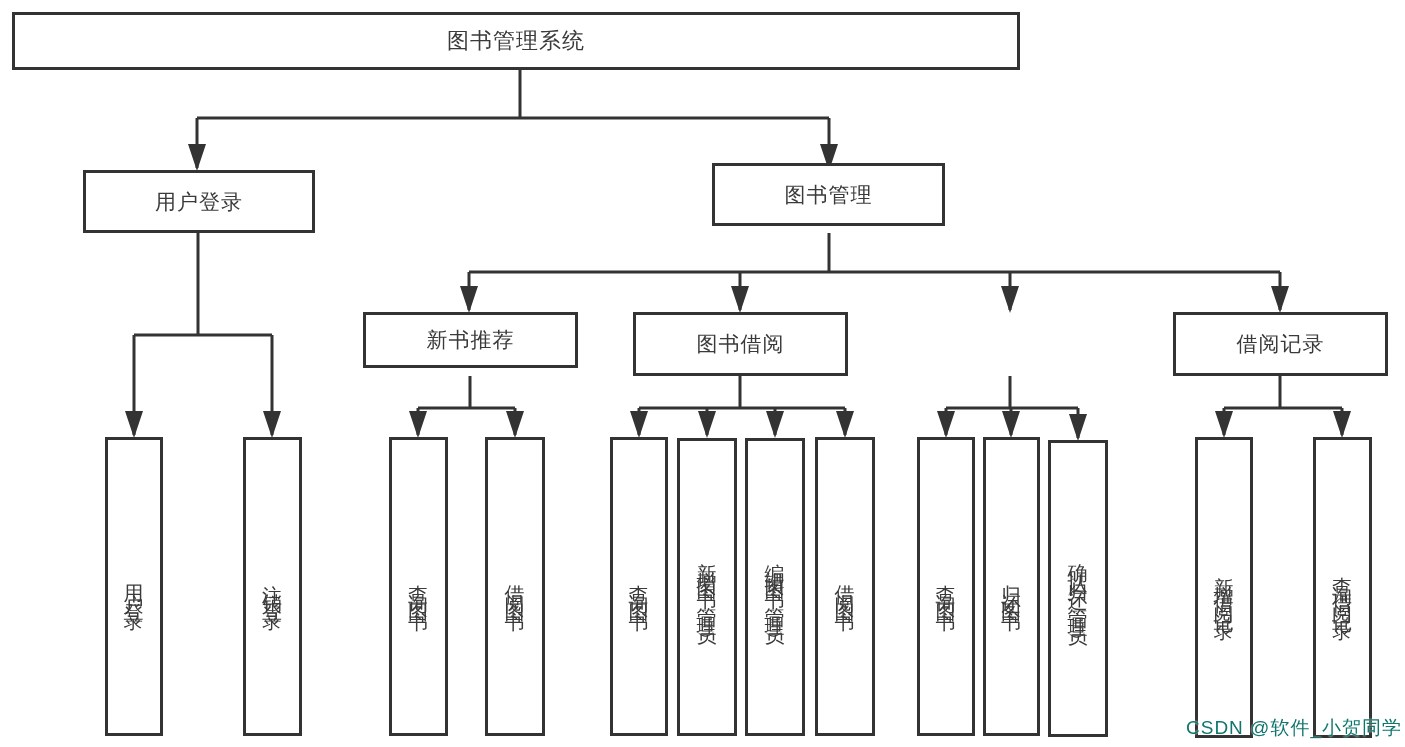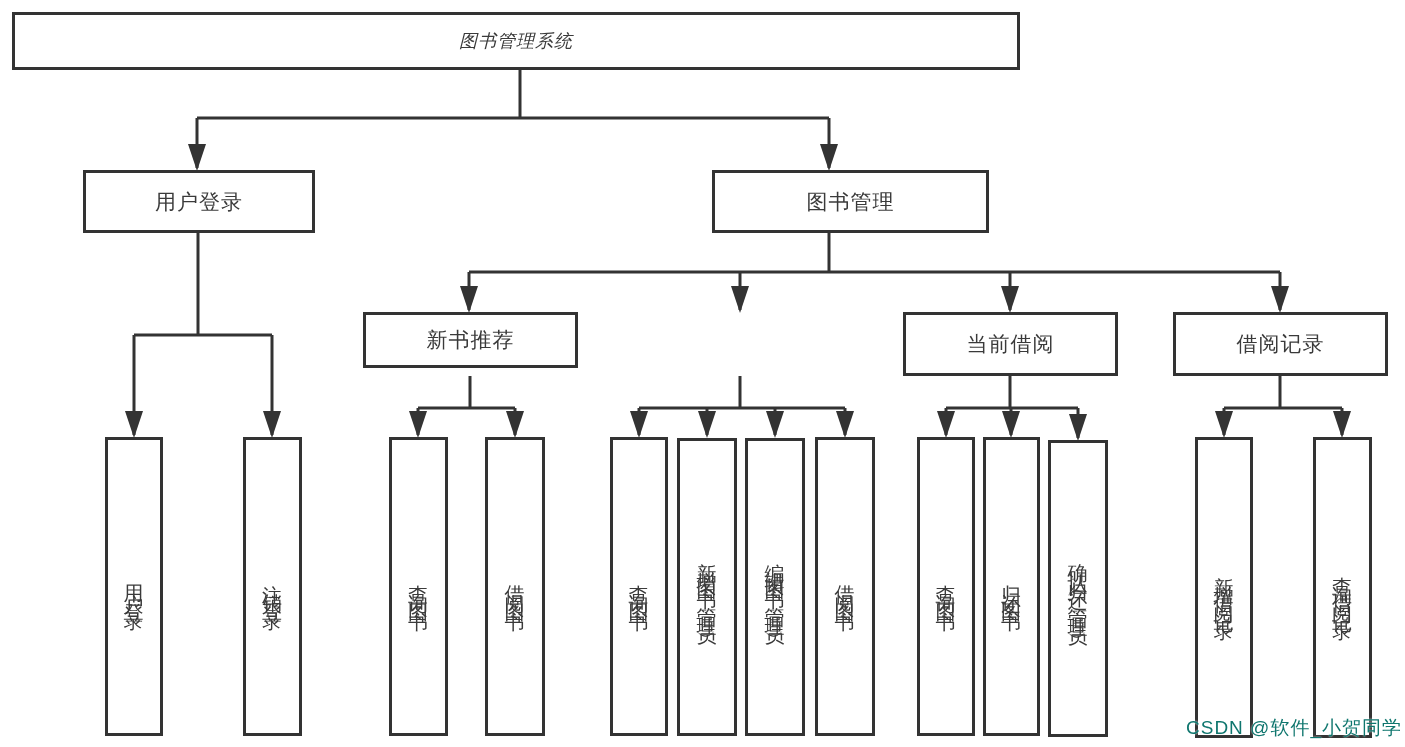--- a/index.html
+++ b/index.html
@@ -22,21 +22,21 @@
     box-sizing: border-box;
     border: 3px solid #333333;
     background: #ffffff;
     color: #3a3a3a;
     display: flex;
     align-items: center;
     justify-content: center;
     z-index: 2;
     text-align: center;
   }
-  .lvl-root { font-size: 18px; letter-spacing: 1px; font-style: italic; }
+  .lvl-root { font-size: 22px; letter-spacing: 1px; }
   .lvl-h { font-size: 21px; letter-spacing: 1px; }
   .leaf {
     writing-mode: vertical-rl;
     text-orientation: mixed;
     font-size: 20px;
     letter-spacing: 9px;
     line-height: 1.0;
   }
   .watermark {
     position: absolute;
@@ -120,24 +120,24 @@
       <polygon points="1002,411 1020,411 1011,438"></polygon>
       <polygon points="1069,414 1087,414 1078,441"></polygon>
       <polygon points="1215,411 1233,411 1224,438"></polygon>
       <polygon points="1333,411 1351,411 1342,438"></polygon>
     </g>
   </svg>
 
   <div class="node lvl-root" style="left:12px; top:12px; width:1008px; height:58px;">图书管理系统</div>
 
   <div class="node lvl-h" style="left:83px; top:170px; width:232px; height:63px;">用户登录</div>
-  <div class="node lvl-h" style="left:712px; top:170px; width:277px; height:63px;">图书管理</div>
+  <div class="node lvl-h" style="left:712px; top:163px; width:233px; height:63px;">图书管理</div>
 
   <div class="node lvl-h" style="left:363px; top:312px; width:215px; height:56px;">新书推荐</div>
-  <div class="node lvl-h" style="left:903px; top:312px; width:215px; height:64px;">当前借阅</div>
+  <div class="node lvl-h" style="left:633px; top:312px; width:215px; height:64px;">图书借阅</div>
   <div class="node lvl-h" style="left:1173px; top:312px; width:215px; height:64px;font-family:Liberation Mono, monospace;">借阅记录</div>
 
   <div class="node leaf" style="left:105px; top:437px; width:58px; height:299px;">用户登录</div>
   <div class="node leaf" style="left:243px; top:437px; width:59px; height:299px;">注销登录</div>
 
   <div class="node leaf" style="left:389px; top:437px; width:59px; height:299px;">查询图书</div>
   <div class="node leaf" style="left:485px; top:437px; width:60px; height:299px;">借阅图书</div>
 
   <div class="node leaf" style="left:610px; top:437px; width:58px; height:299px;">查询图书</div>
   <div class="node leaf" style="left:677px; top:438px; width:60px; height:298px;">新增图书（管理员）</div>

